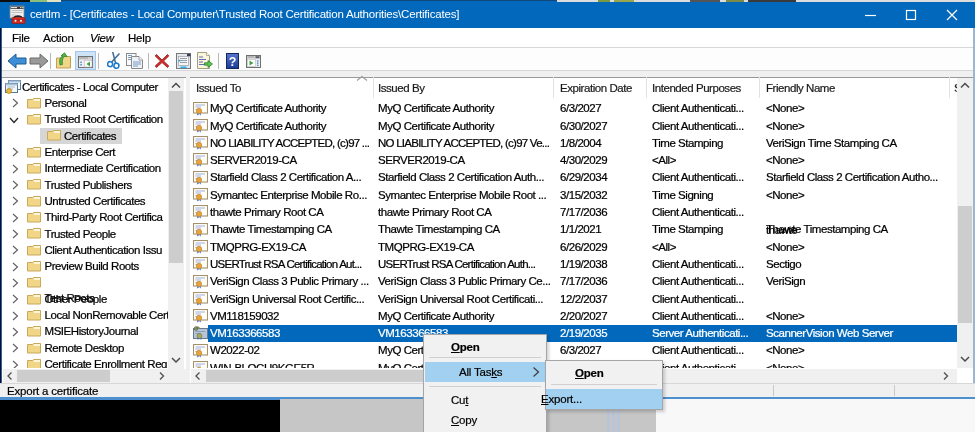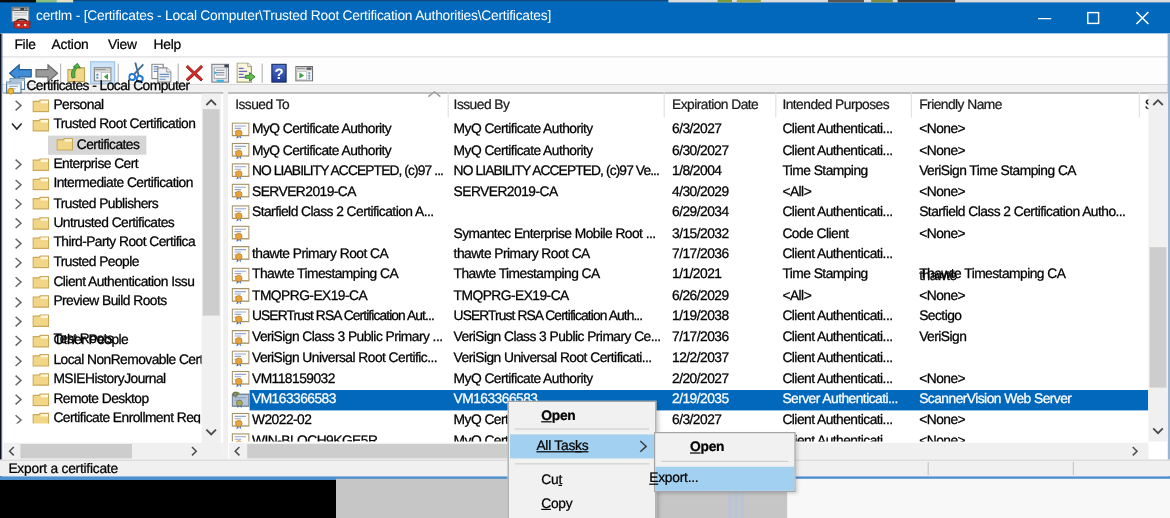--- a/index.html
+++ b/index.html
@@ -45,21 +45,21 @@
 
 <svg class="ab" style="left:849px;top:0;" width="124" height="28" viewBox="0 0 124 28">
   <line x1="16" y1="15.5" x2="27" y2="15.5" stroke="#fff" stroke-width="1.2"></line>
   <rect x="57.5" y="10.5" width="9" height="9" fill="none" stroke="#fff" stroke-width="1.2"></rect>
   <path d="M98 10 L108 20 M108 10 L98 20" stroke="#fff" stroke-width="1.3"></path>
 </svg>
 
 <div class="ab" style="left:0;top:28px;width:975px;height:20px;background:#fff;"></div>
 <div class="ab m" style="left:12px;top:32px;">File</div>
 <div class="ab m" style="left:43px;top:32px;">Action</div>
-<div class="ab m" style="left:90px;top:32px;">View</div>
+<div class="ab m" style="left:90px;top:32px;font-style:italic;">View</div>
 <div class="ab m" style="left:128px;top:32px;">Help</div>
 <div class="ab" style="left:0;top:47px;width:975px;height:1px;background:#d7d7d7;"></div>
 
 <div class="ab" style="left:0;top:48px;width:975px;height:23px;background:#fdfdfd;"></div>
 <div class="ab" style="left:0;top:70px;width:975px;height:1px;background:#d7d7d7;"></div>
 <div class="ab" style="left:0;top:71px;width:975px;height:3px;background:#f0f0f0;"></div>
 <div id="toolbar">
     <div class="ab" style="left:49.5px;top:53px;width:1.5px;height:16px;background:#b8b8b8;"></div>
 <div class="ab" style="left:97.5px;top:53px;width:1.5px;height:16px;background:#b8b8b8;"></div>
 <div class="ab" style="left:147.5px;top:53px;width:1.5px;height:16px;background:#b8b8b8;"></div>
@@ -141,21 +141,21 @@
   </div>
 
 <div class="ab" style="left:0;top:71.5px;width:975px;height:311.5px;background:#f0f0f0;"></div>
 
 <div class="ab" style="left:0;top:28px;width:1px;height:371px;background:#10101c;"></div>
 <div class="ab" style="left:1px;top:28px;width:1px;height:371px;background:#2a5fae;"></div>
 <div class="ab" style="left:973px;top:28px;width:2px;height:371px;background:#9ab6d4;"></div>
 
 <div class="ab" style="left:2px;top:76.5px;width:184px;height:306.5px;background:#fff;border-top:1px solid #999;box-sizing:border-box;"></div>
 <div id="tree">
-    <div class="ab" style="left:3px;top:60px;width:180px;height:293px;overflow:hidden;">
+    <div class="ab" style="left:3px;top:75px;width:180px;height:293px;overflow:hidden;">
 <svg class="ab" style="left:2px;top:5.0px;" width="16" height="14" viewBox="0 0 16 14">
         <rect x="3.5" y="0.5" width="12" height="9" fill="#fdfdfd" stroke="#56789a"></rect>
         <rect x="3.5" y="0.5" width="12" height="2" fill="#a8c4dc"></rect>
         <rect x="0.5" y="3.5" width="12" height="9" fill="#f5f8fb" stroke="#56789a"></rect>
         <rect x="0.5" y="3.5" width="12" height="2" fill="#a8c4dc"></rect>
         <path d="M2.5 7 H10 M2.5 9 H8" stroke="#9ab0c6" stroke-width="0.9"></path>
         <circle cx="4" cy="11" r="2.5" fill="#e8b93c" stroke="#b5830f" stroke-width="0.7"></circle>
       </svg>
 <div class="ab t" style="left:19px;top:5.5px;">Certificates - Local Computer</div>
 <svg class="ab" style="left:7.5px;top:23.33px;" width="8" height="10" viewBox="0 0 8 10">
@@ -379,33 +379,35 @@
 <div class="ab t" style="left:461px;top:54.1px;color:#000;">&lt;All&gt;</div>
 <div class="ab t" style="left:575px;top:54.1px;color:#000;">&lt;None&gt;</div>
 <svg class="ab" style="left:2px;top:70.7px;" width="15" height="14" viewBox="0 0 15 14">
         <rect x="0.5" y="0.5" width="14" height="10.5" fill="#fffef8" stroke="#a5916a" stroke-width="1.1"></rect>
         <path d="M2.5 3 H12 M2.5 5 H8" stroke="#96a5d8" stroke-width="0.9"></path>
         <path d="M2.5 7.5 H5.5" stroke="#96a5d8" stroke-width="0.9"></path>
         <circle cx="6" cy="9" r="2.7" fill="#e8a33d" stroke="#b87d1e" stroke-width="0.6"></circle>
         <path d="M4.8 11 L3.8 13.5 L6 12.6 Z M7.2 11 L8.2 13.5 L6.5 12.6 Z" fill="#3a6bd6"></path>
       </svg>
 <div class="ab t" style="left:19px;top:71.4px;color:#000;">Starfield Class 2 Certification A...</div>
+<div class="ab t" style="left:187px;top:71.4px;color:#000;">Starfield Class 2 Certification Auth...</div>
 <div class="ab t" style="left:369px;top:71.4px;color:#000;">6/29/2034</div>
 <div class="ab t" style="left:461px;top:71.4px;color:#000;">Client Authenticati...</div>
 <div class="ab t" style="left:575px;top:71.4px;color:#000;">Starfield Class 2 Certification Autho...</div>
 <svg class="ab" style="left:2px;top:88.0px;" width="15" height="14" viewBox="0 0 15 14">
         <rect x="0.5" y="0.5" width="14" height="10.5" fill="#fffef8" stroke="#a5916a" stroke-width="1.1"></rect>
         <path d="M2.5 3 H12 M2.5 5 H8" stroke="#96a5d8" stroke-width="0.9"></path>
         <path d="M2.5 7.5 H5.5" stroke="#96a5d8" stroke-width="0.9"></path>
         <circle cx="6" cy="9" r="2.7" fill="#e8a33d" stroke="#b87d1e" stroke-width="0.6"></circle>
         <path d="M4.8 11 L3.8 13.5 L6 12.6 Z M7.2 11 L8.2 13.5 L6.5 12.6 Z" fill="#3a6bd6"></path>
       </svg>
+<div class="ab t" style="left:19px;top:88.7px;color:#000;">Symantec Enterprise Mobile Ro...</div>
 <div class="ab t" style="left:187px;top:88.7px;color:#000;">Symantec Enterprise Mobile Root ...</div>
 <div class="ab t" style="left:369px;top:88.7px;color:#000;">3/15/2032</div>
-<div class="ab t" style="left:461px;top:88.7px;color:#000;">Code Client</div>
+<div class="ab t" style="left:461px;top:88.7px;color:#000;">Time Signing</div>
 <div class="ab t" style="left:575px;top:88.7px;color:#000;">&lt;None&gt;</div>
 <svg class="ab" style="left:2px;top:105.30000000000001px;" width="15" height="14" viewBox="0 0 15 14">
         <rect x="0.5" y="0.5" width="14" height="10.5" fill="#fffef8" stroke="#a5916a" stroke-width="1.1"></rect>
         <path d="M2.5 3 H12 M2.5 5 H8" stroke="#96a5d8" stroke-width="0.9"></path>
         <path d="M2.5 7.5 H5.5" stroke="#96a5d8" stroke-width="0.9"></path>
         <circle cx="6" cy="9" r="2.7" fill="#e8a33d" stroke="#b87d1e" stroke-width="0.6"></circle>
         <path d="M4.8 11 L3.8 13.5 L6 12.6 Z M7.2 11 L8.2 13.5 L6.5 12.6 Z" fill="#3a6bd6"></path>
       </svg>
 <div class="ab t" style="left:19px;top:106.0px;color:#000;">thawte Primary Root CA</div>
 <div class="ab t" style="left:187px;top:106.0px;color:#000;">thawte Primary Root CA</div>
@@ -549,21 +551,21 @@
 <div class="ab" style="left:280px;top:399px;width:376px;height:33px;background:#c6c6c6;"></div>
 <div class="ab" style="left:656px;top:399px;width:319px;height:33px;background:#f8f8f8;"></div>
 <div class="ab" style="left:607px;top:400px;width:3px;height:32px;background:#b9c4d8;"></div>
 <div class="ab" style="left:612px;top:400px;width:3px;height:32px;background:#b9c4d8;"></div>
 <div class="ab" style="left:617px;top:400px;width:3px;height:32px;background:#b9c4d8;"></div>
 
 <div class="ab" style="left:423px;top:334px;width:124px;height:98px;background:#f1f1f1;border:1px solid #a5a5a5;border-bottom:none;box-sizing:border-box;box-shadow:2px 2px 3px rgba(0,0,0,0.18);"></div>
 <div class="ab m" style="left:451px;top:341px;font-weight:bold;"><u>O</u>pen</div>
 <div class="ab" style="left:429px;top:357px;width:112px;height:1px;background:#d0d0d0;"></div>
 <div class="ab" style="left:425px;top:361.5px;width:120px;height:20.5px;background:#a2d0f0;"></div>
-<div class="ab m" style="left:447px;top:366px;text-decoration:underline;">All Tas<u>k</u>s</div>
+<div class="ab m" style="left:459px;top:366px;">All Tas<u>k</u>s</div>
 <svg class="ab" style="left:531px;top:366px;" width="10" height="12" viewBox="0 0 10 12">
   <path d="M2.5 1.5 L7.5 6 L2.5 10.5" fill="none" stroke="#3c3c3c" stroke-width="1.2"></path>
 </svg>
 <div class="ab" style="left:429px;top:385.5px;width:112px;height:1px;background:#d0d0d0;"></div>
 <div class="ab m" style="left:451px;top:393.5px;">Cu<u>t</u></div>
 <div class="ab m" style="left:451px;top:413.5px;"><u>C</u>opy</div>
 
 <div class="ab" style="left:545px;top:360px;width:118px;height:50px;background:#f1f1f1;border:1px solid #a5a5a5;box-sizing:border-box;box-shadow:2px 2px 3px rgba(0,0,0,0.18);"></div>
 <div class="ab m" style="left:575px;top:366.5px;font-weight:bold;"><u>O</u>pen</div>
 <div class="ab" style="left:551px;top:384px;width:106px;height:1px;background:#d0d0d0;"></div>

